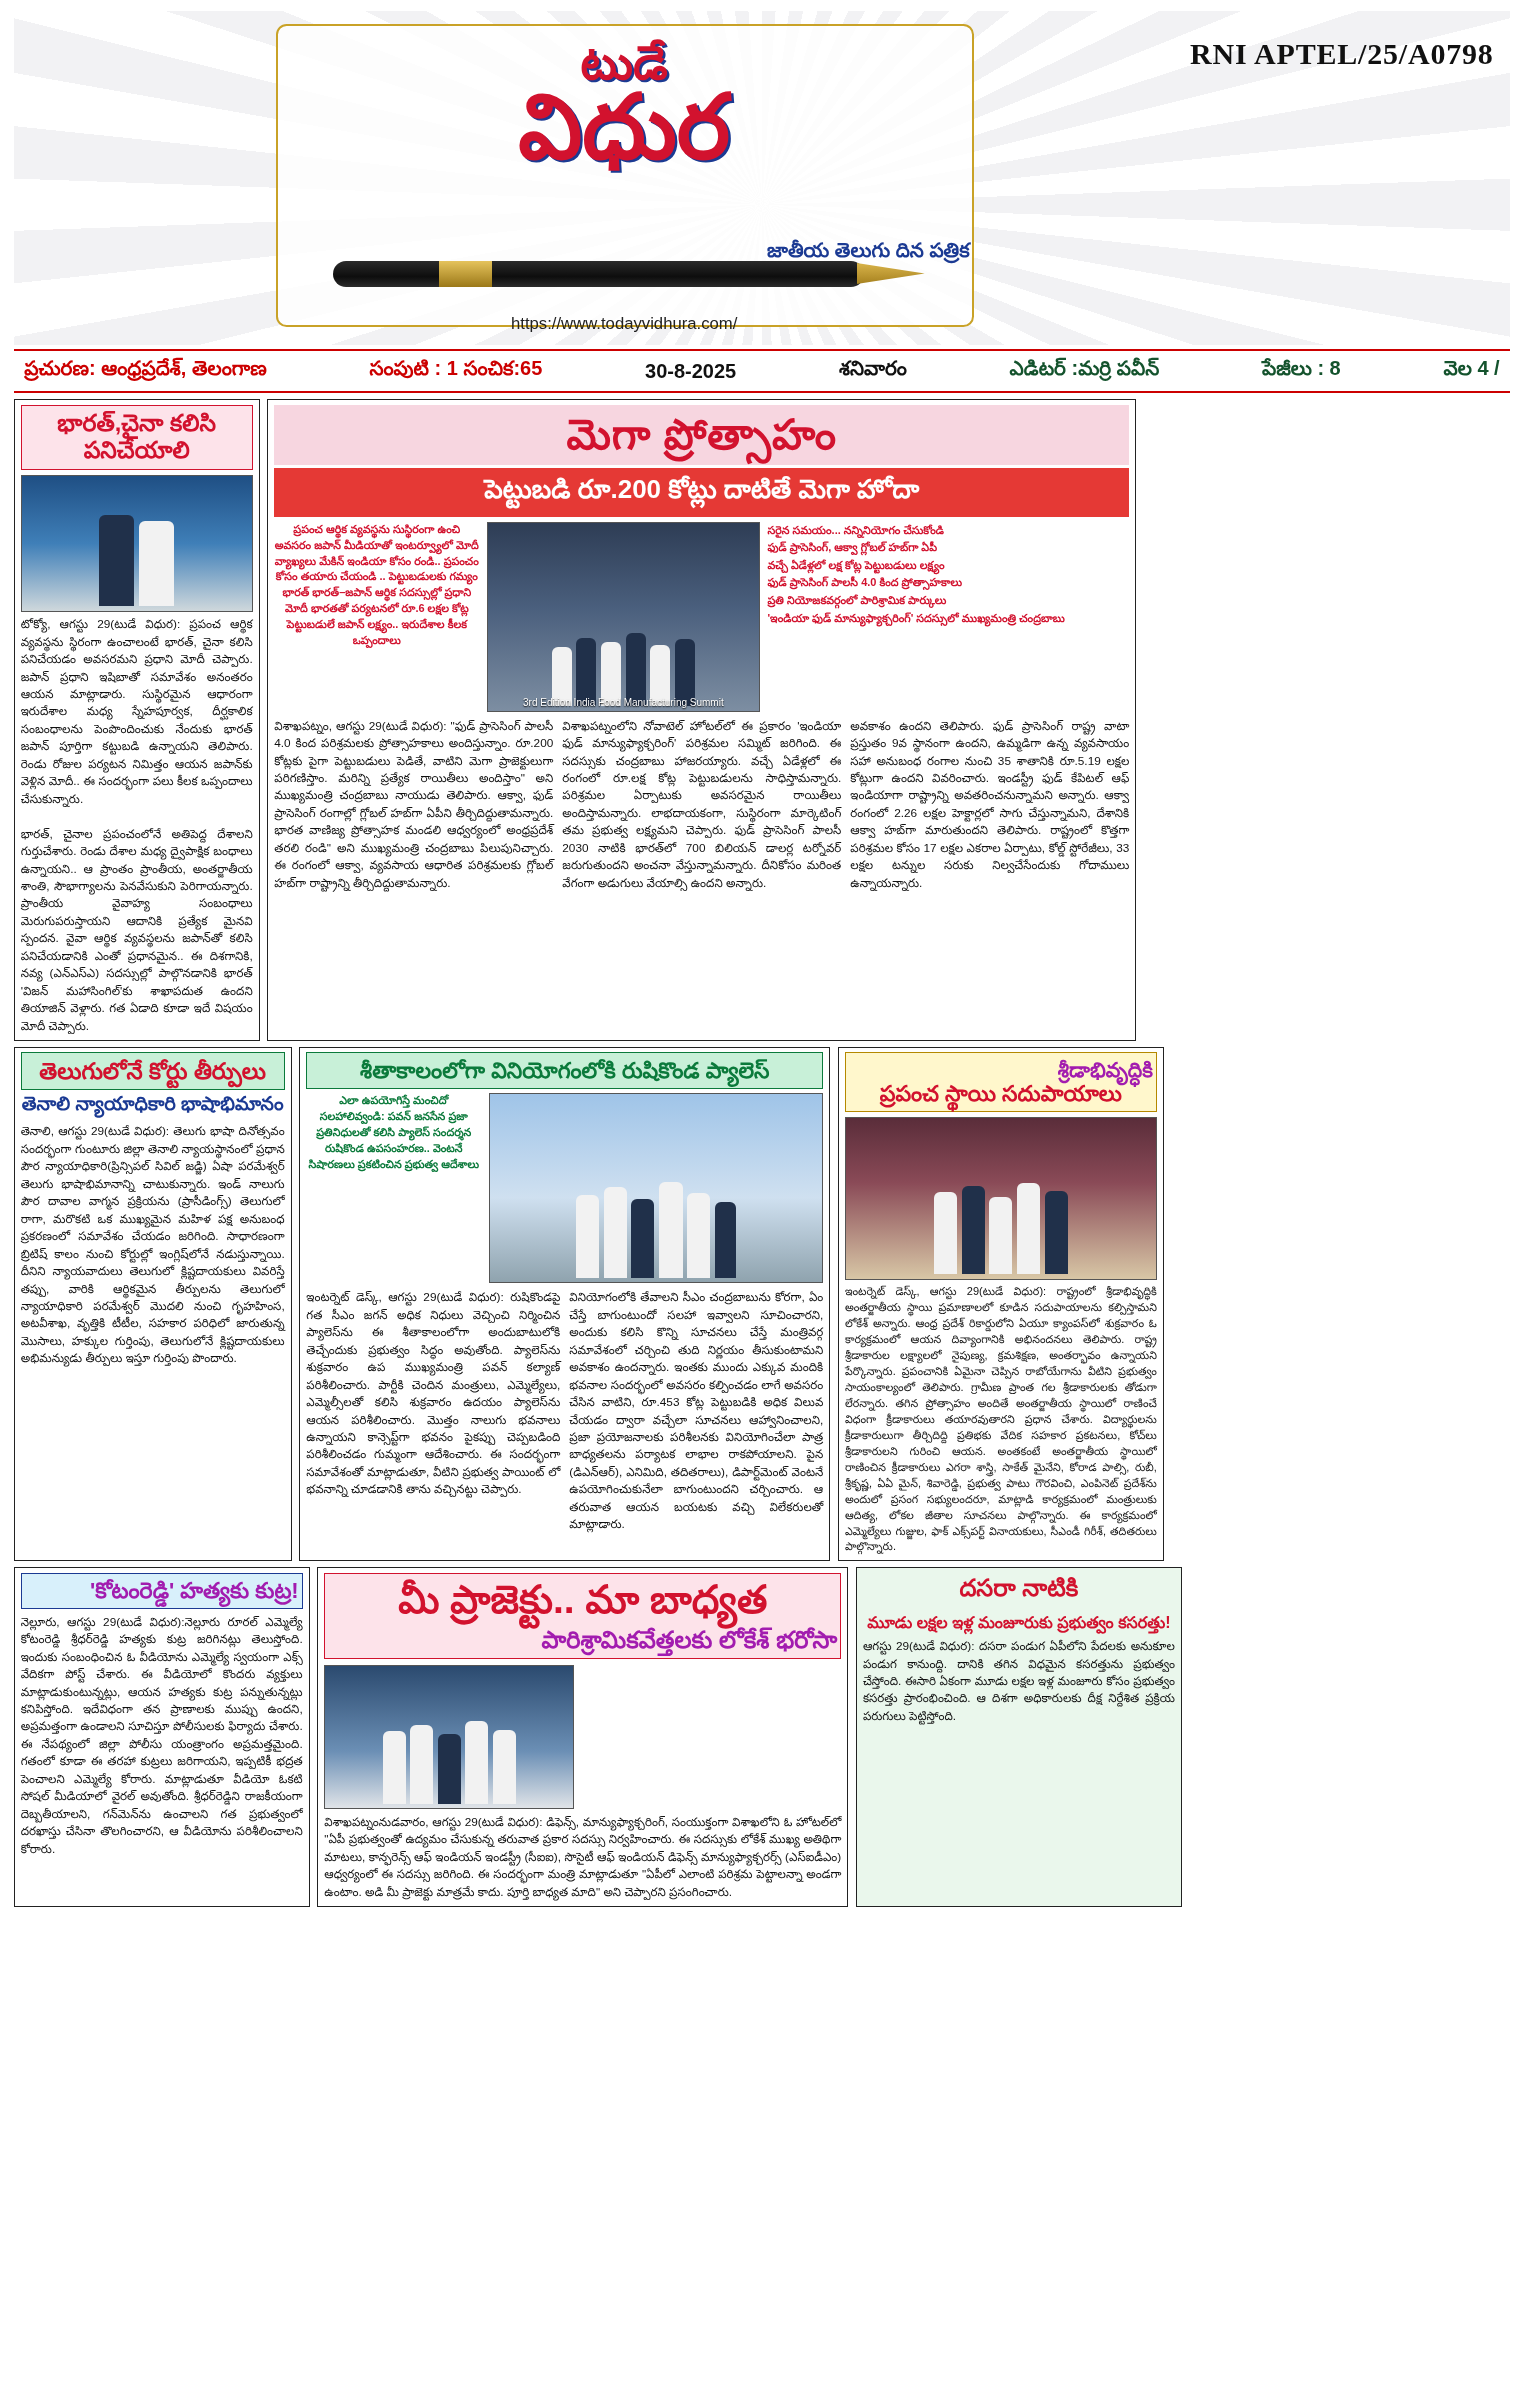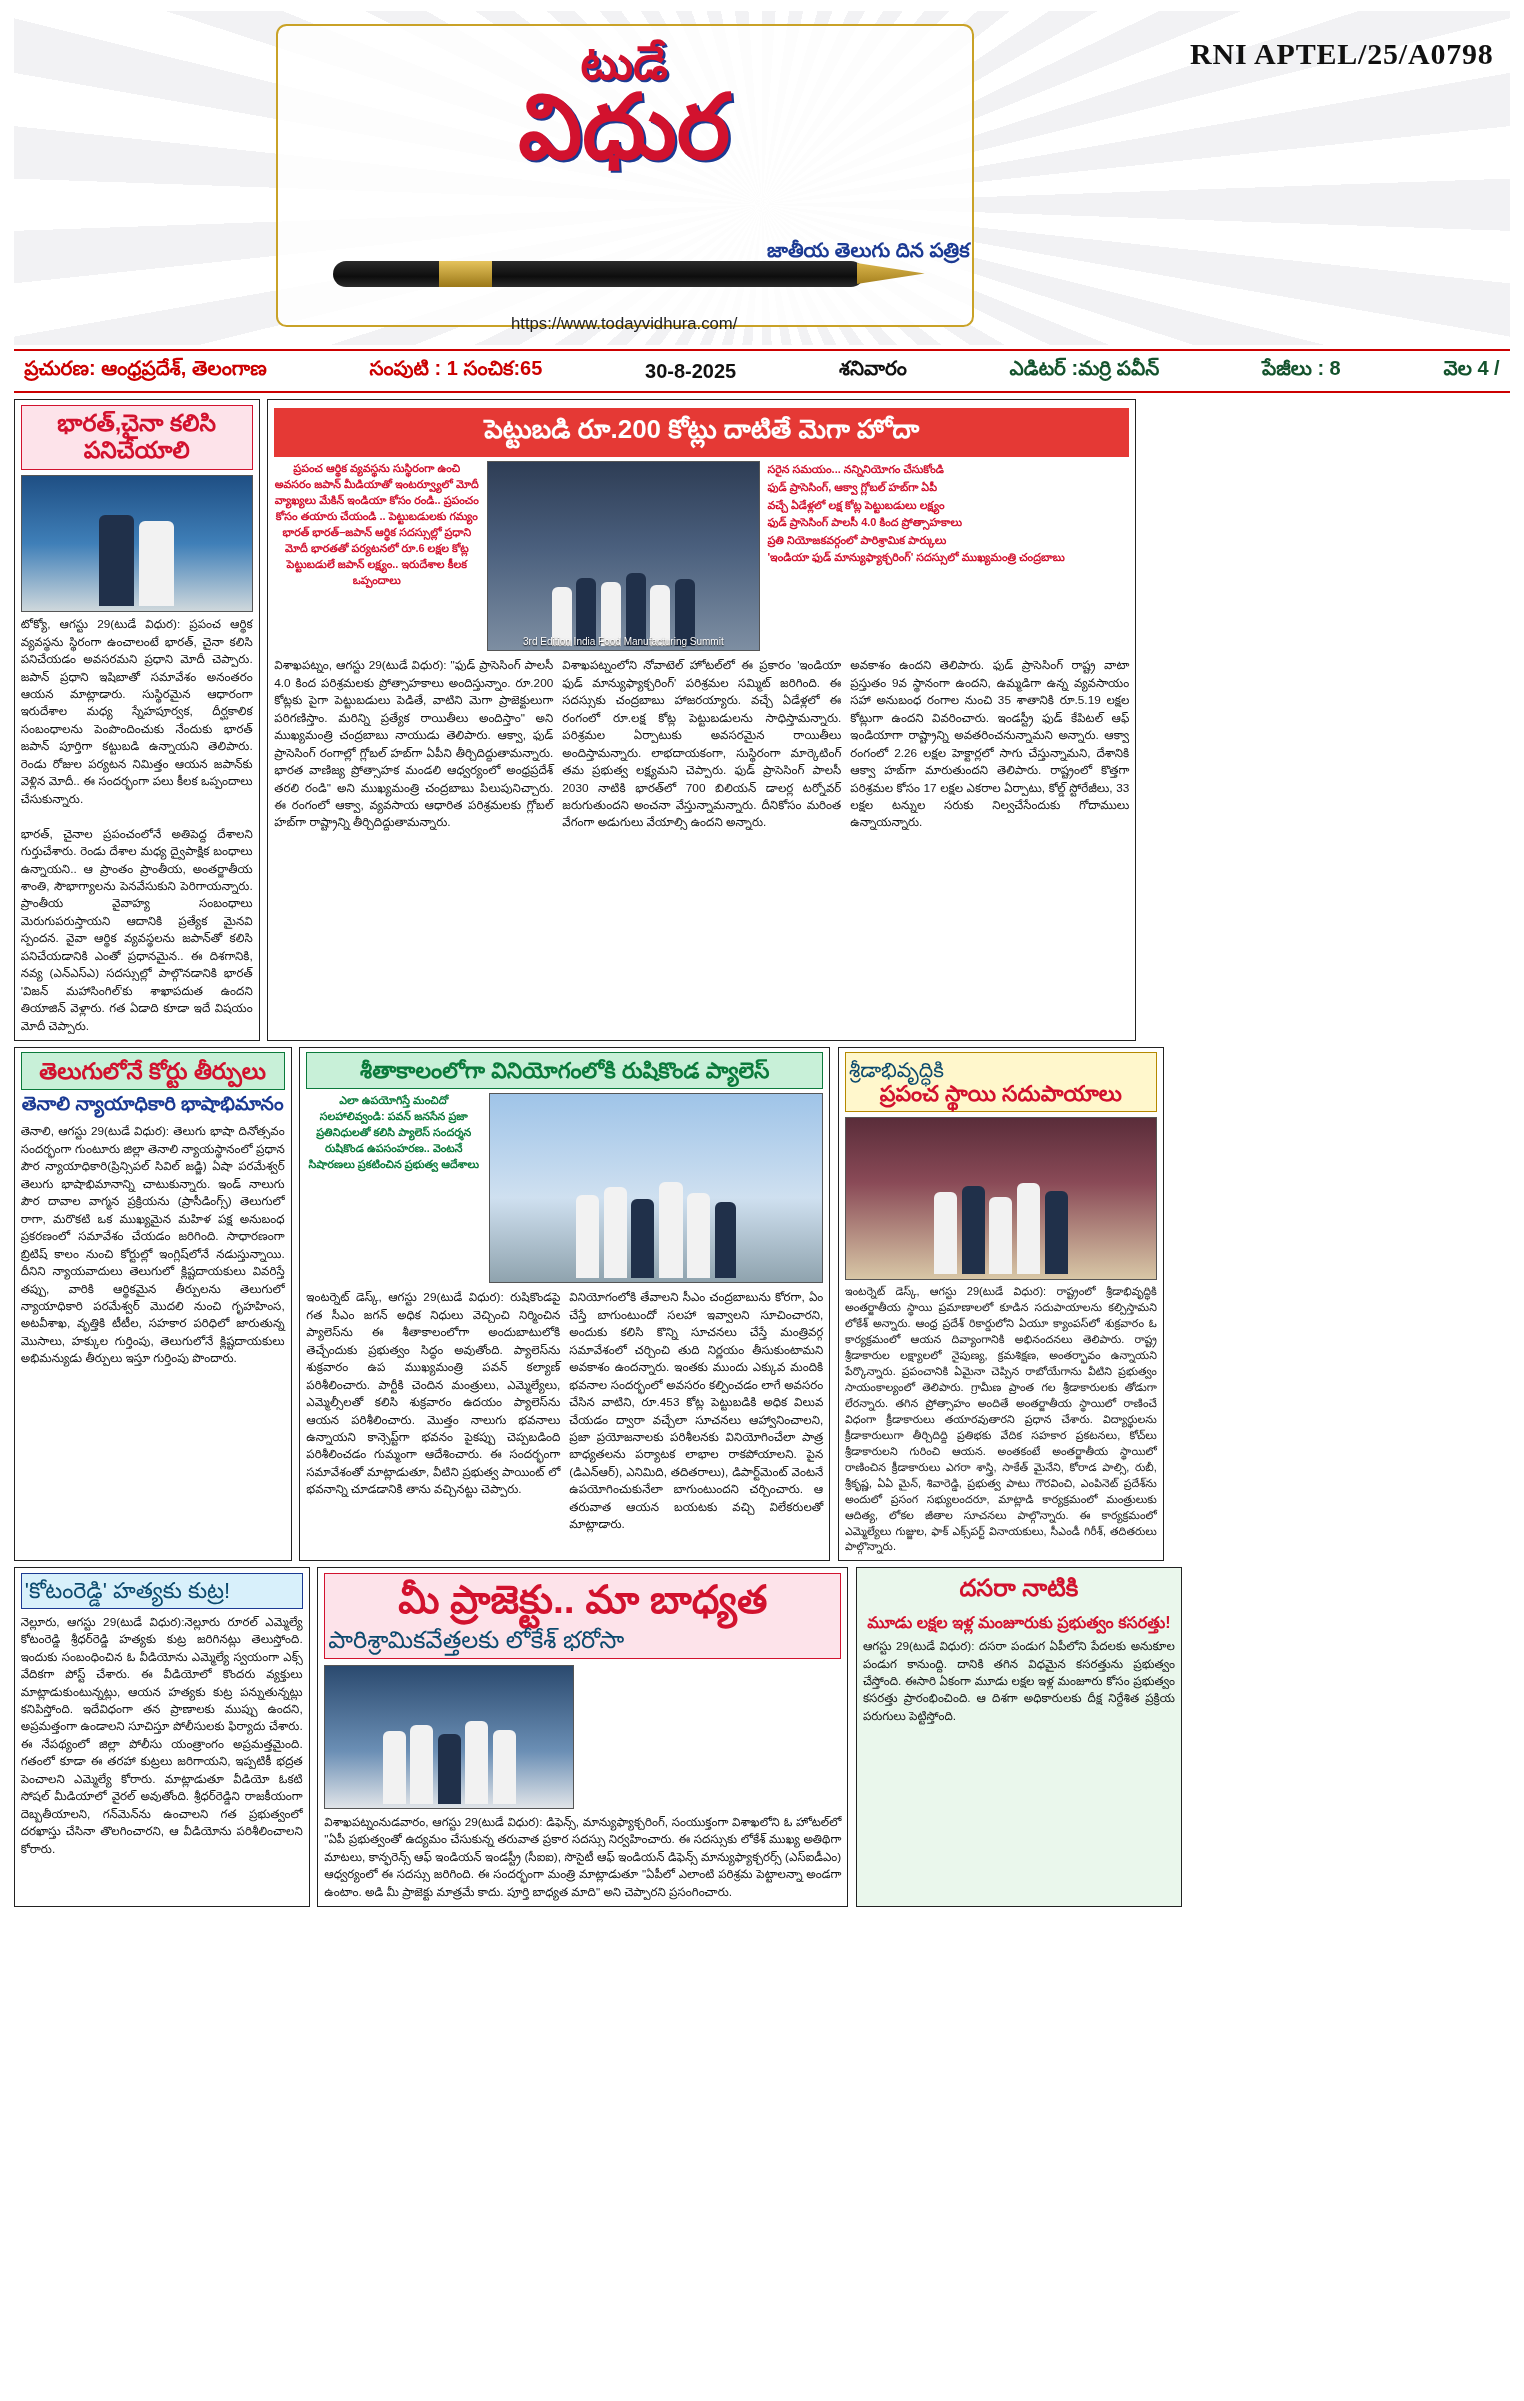--- a/index.html
+++ b/index.html
@@ -114,23 +114,23 @@
   .row { display:flex; gap:7.6px; margin-top:6px; }
   .col { }
   .box { border:1.5px solid #222; padding:4.6px 6px; }
   .headline-red{
     color:#d2122e;
     font-weight:bold;
     text-align:center;
     line-height:1.15;
   }
   .headline-blue{
-    color:#0c4a6e;
-    font-weight:normal;
-    text-align:left;
+    color:#a21caf;
+    font-weight:bold;
+    text-align:right;
     line-height:1.15;
   }
   .headline-green{
     color:#0b7a3b;
     font-weight:bold;
     text-align:center;
     line-height:1.15;
   }
   .body-text{
     font-size:11.8px;
@@ -238,20 +238,23 @@
           <div class="fig k" style="height:91px;width:35px;"></div>
           <div class="fig w" style="height:85px;width:35px;"></div>
         </div>
       </div>
       <div class="body-text" style="margin-top:4.6px;white-space:pre-line;">టోక్యో, ఆగస్టు 29(టుడే విధుర): ప్రపంచ ఆర్థిక వ్యవస్థను స్థిరంగా ఉంచాలంటే భారత్, చైనా కలిసి పనిచేయడం అవసరమని ప్రధాని మోదీ చెప్పారు. జపాన్ ప్రధాని ఇషిబాతో సమావేశం అనంతరం ఆయన మాట్లాడారు. సుస్థిరమైన ఆధారంగా ఇరుదేశాల మధ్య స్నేహపూర్వక, దీర్ఘకాలిక సంబంధాలను పెంపొందించుకు నేందుకు భారత్ జపాన్ పూర్తిగా కట్టుబడి ఉన్నాయని తెలిపారు. రెండు రోజుల పర్యటన నిమిత్తం ఆయన జపాన్‌కు వెళ్లిన మోదీ.. ఈ సందర్భంగా పలు కీలక ఒప్పందాలు చేసుకున్నారు.
 
 భారత్, చైనాల ప్రపంచంలోనే అతిపెద్ద దేశాలని గుర్తుచేశారు. రెండు దేశాల మధ్య ద్వైపాక్షిక బంధాలు ఉన్నాయని.. ఆ ప్రాంతం ప్రాంతీయ, అంతర్జాతీయ శాంతి, సౌభాగ్యాలను పెనవేసుకుని పెరిగాయన్నారు. ప్రాంతీయ వైవాహ్య సంబంధాలు మెరుగుపరుస్తాయని ఆదానికి ప్రత్యేక మైనవి స్పందన. వైవా ఆర్థిక వ్యవస్థలను జపాన్‌తో కలిసి పనిచేయడానికి ఎంతో ప్రధానమైన.. ఈ దిశగానికి, నవ్య (ఎన్‌ఎస్‌ఎ) సదస్సుల్లో పాల్గొనడానికి భారత్ 'విజన్ మహాసింగిల్'కు శాఖాపదుత ఉందని తియాజిన్ వెళ్లారు. గత ఏడాది కూడా ఇదే విషయం మోదీ చెప్పారు.</div>
     </div>
 
     <div class="col box" style="width:869px;">
+      <div class="mega-band">
+        <div class="headline-red" style="font-size:42px;letter-spacing:0.8px;">మెగా ప్రోత్సాహం</div>
+      </div>
       <div class="mega-band2" style="margin-top:3px;">
         <div style="font-size:26px;">పెట్టుబడి రూ.200 కోట్లు దాటితే మెగా హోదా</div>
       </div>
 
       <div style="display:flex;gap:7.6px;margin-top:4.6px;">
         <div style="width:205px;">
           <div class="body-text-sm red-text" style="text-align:center;font-weight:bold;white-space:pre-line;">ప్రపంచ ఆర్థిక వ్యవస్థను సుస్థిరంగా ఉంచి అవసరం జపాన్ మీడియాతో ఇంటర్వ్యూలో మోదీ వ్యాఖ్యలు మేకిన్ ఇండియా కోసం రండి.. ప్రపంచం కోసం తయారు చేయండి .. పెట్టుబడులకు గమ్యం భారత్ భారత్–జపాన్ ఆర్థిక సదస్సుల్లో ప్రధాని మోదీ భారతతో పర్యటనలో రూ.6 లక్షల కోట్ల పెట్టుబడులే జపాన్ లక్ష్యం.. ఇరుదేశాల కీలక ఒప్పందాలు</div>
         </div>
         <div style="width:273px;">
           <div class="photo ph-hall" style="height:190px;">

